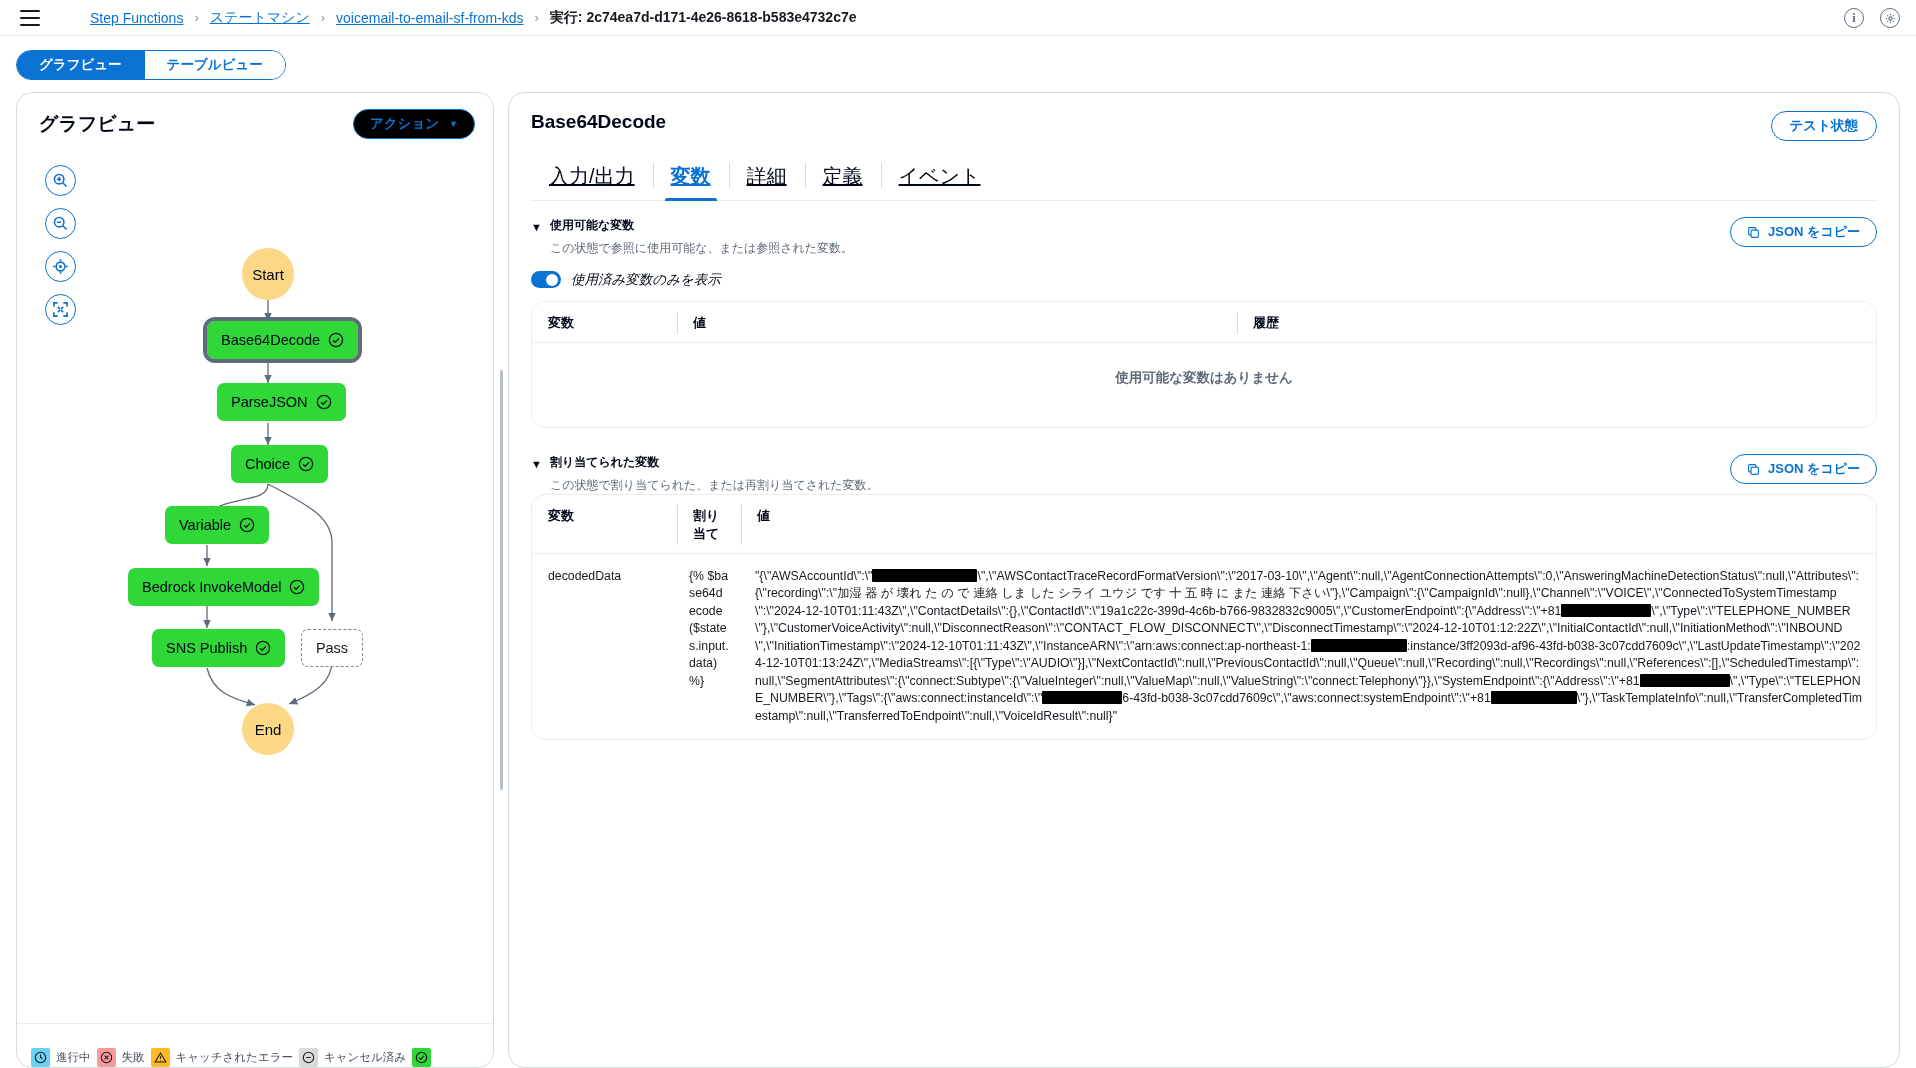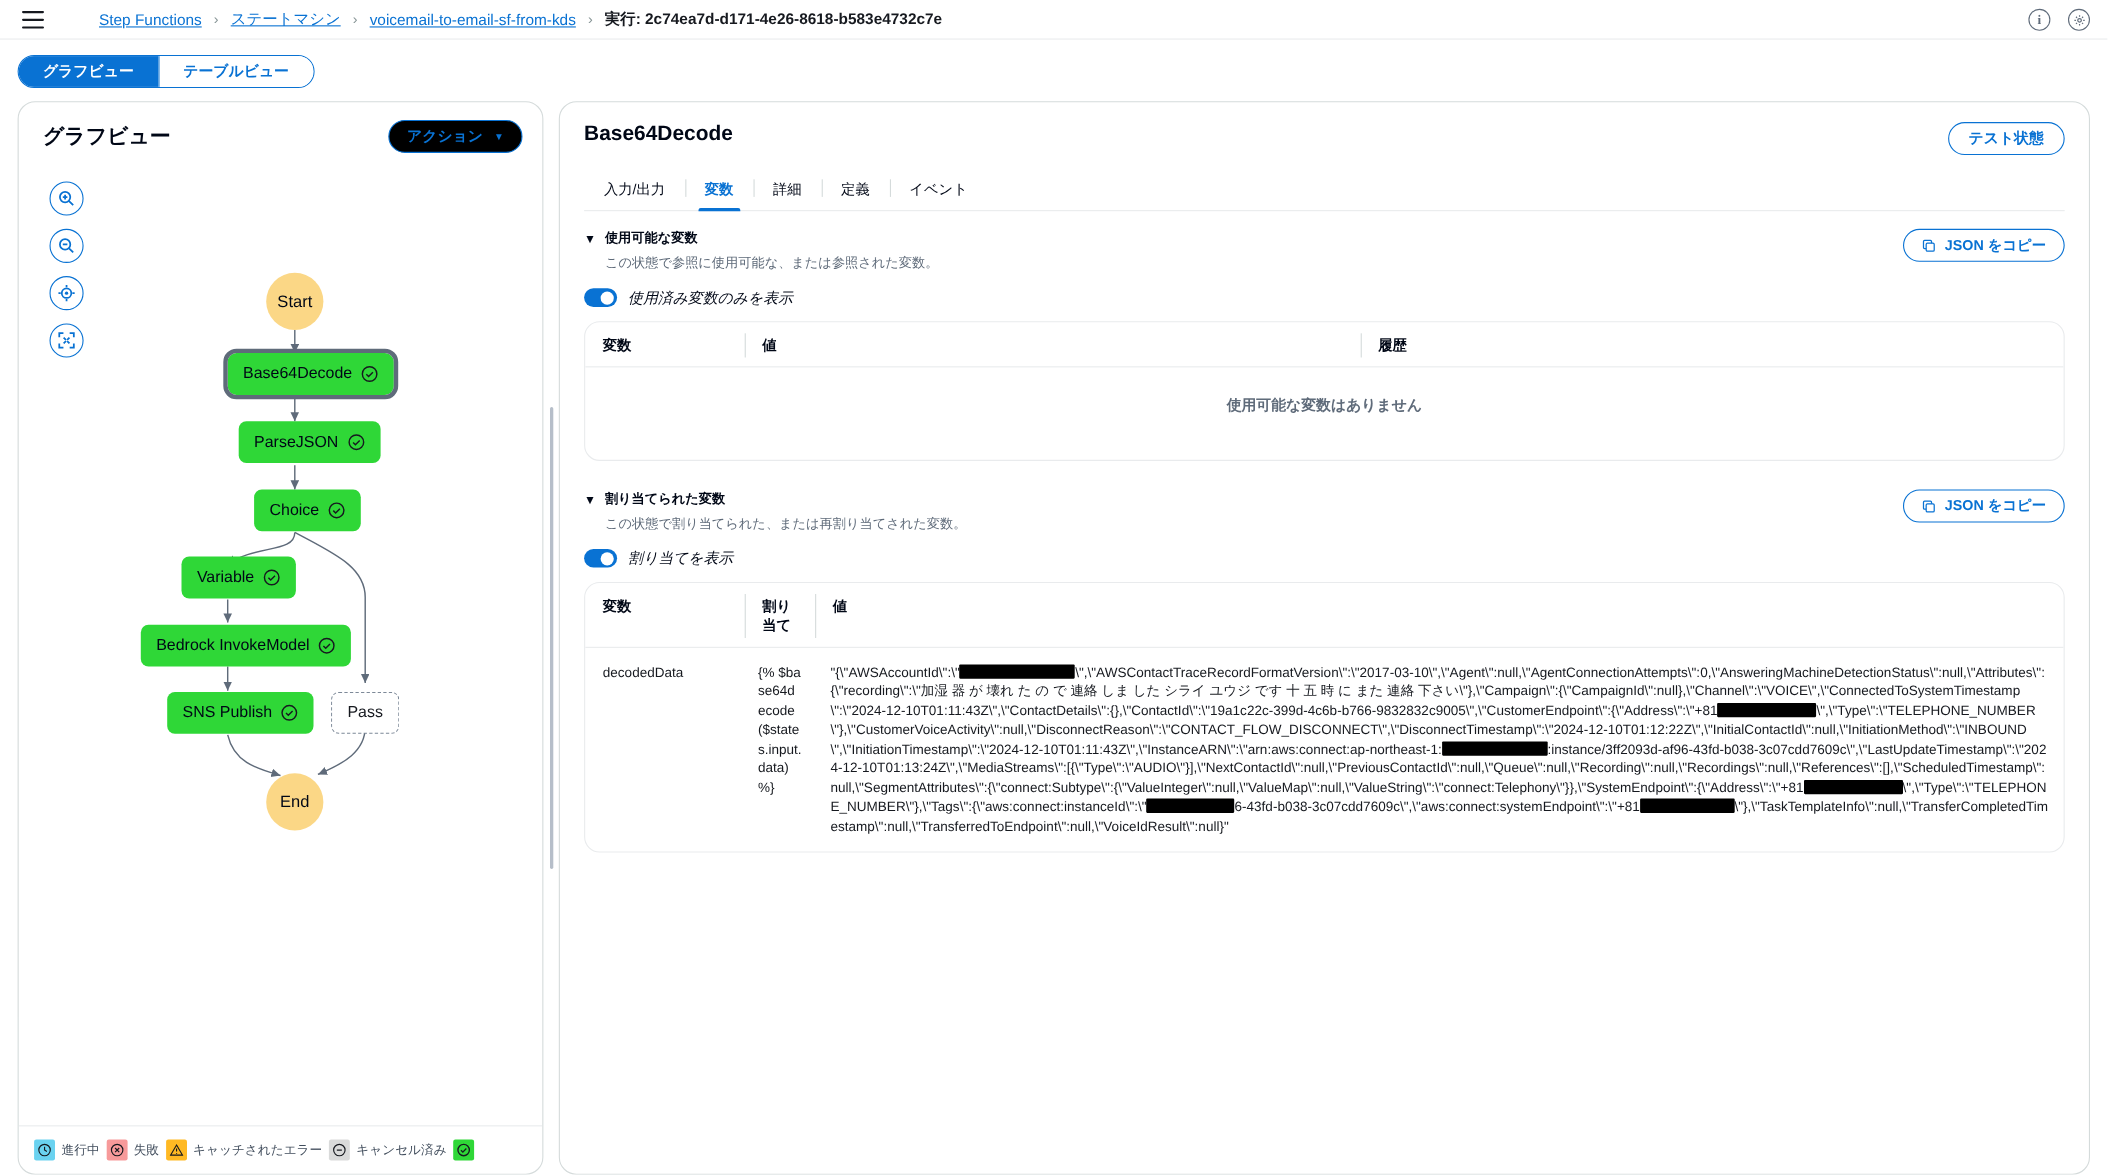--- a/index.html
+++ b/index.html
@@ -147,21 +147,21 @@
     font-size: 15px; font-weight: 400;
   }
   .check-ic { width: 16px; height: 16px; flex: 0 0 16px; }
 
   .edge { position: absolute; pointer-events: none; }
 
   
   .legend {
     border-top: 1px solid #e9ebed;
     height: 44px;
-    display: flex; align-items: center; gap: 6px;
+    display: flex; align-items: flex-end; gap: 6px;
     padding: 0 14px;
     overflow: hidden;
   }
   .legend-item { display: flex; align-items: center; gap: 6px; font-size: 11.5px; color: #414d5c; white-space: nowrap; }
   .legend-sq {
     width: 19px; height: 19px; border-radius: 2px;
     display: flex; align-items: center; justify-content: center;
     font-size: 12px; color: #000716; flex: 0 0 19px;
   }
   .lg-running { background: #6ad2f0; }
@@ -201,22 +201,22 @@
     padding: 5px 18px; cursor: pointer; white-space: nowrap;
   }
 
   .tabs {
     display: flex; align-items: stretch;
     margin: 16px 22px 0 22px;
     border-bottom: 1px solid #e9ebed;
   }
   .tab {
     padding: 6px 18px 10px 18px;
-    font-size: 13px; color: #000716; cursor: pointer;
-    position: relative; white-space: nowrap;
+    font-size: 20px; color: #000716; cursor: pointer;
+    position: relative; white-space: nowrap; text-decoration: underline;
   }
   .tab + .tab::before {
     content: ""; position: absolute; left: 0; top: 6px; bottom: 12px;
     width: 1px; background: #d5dbdb;
   }
   .tab.active { color: #0972d3; font-weight: 700; }
   .tab.active::after {
     content: ""; position: absolute; left: 12px; right: 12px; bottom: -1px;
     height: 3px; background: #0972d3; border-radius: 2px 2px 0 0;
   }
@@ -576,24 +576,20 @@
         </div>
         <div class="copy-btn">
           <svg width="13" height="13" viewBox="0 0 16 16" fill="none" stroke="#0972d3" stroke-width="1.4">
             <rect x="5" y="5" width="9" height="9" rx="1.4"></rect>
               <path d="M11 5V3.2A1.2 1.2 0 0 0 9.8 2H3.2A1.2 1.2 0 0 0 2 3.2v6.6A1.2 1.2 0 0 0 3.2 11H5"></path>
           </svg>
           <span>JSON をコピー</span>
         </div>
       </div>
 
-      <div class="toggle-row">
-        <div class="toggle"></div>
-        <span class="toggle-label">割り当てを表示</span>
-      </div>
 
       <div class="tablebox">
         <div class="thead hdr-assigned">
           <div class="th th-var">変数</div>
           <div class="th th-assign">割り当て</div>
           <div class="th th-value">値</div>
         </div>
 
         <div class="assigned-row">
           <div class="cell-var">decodedData</div>

